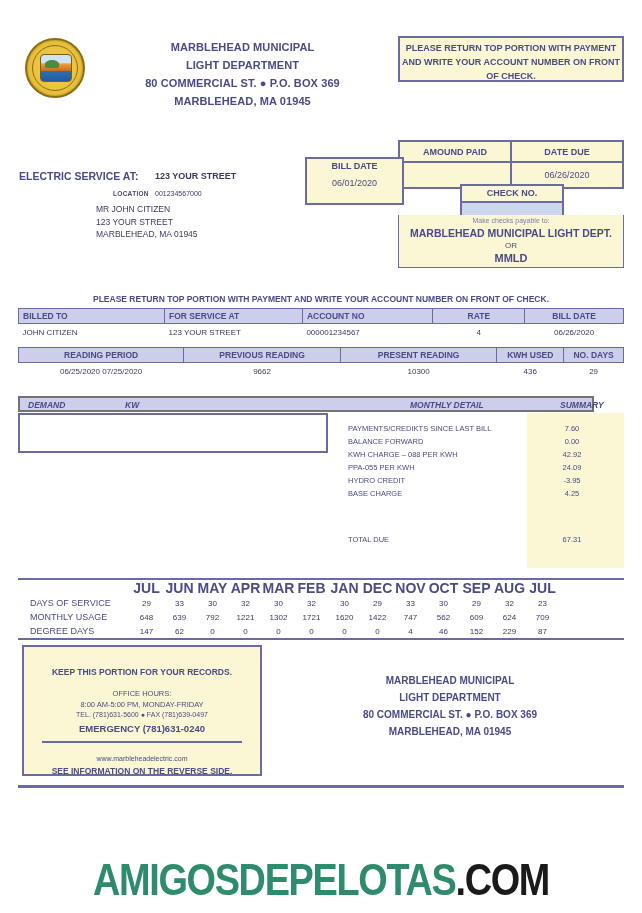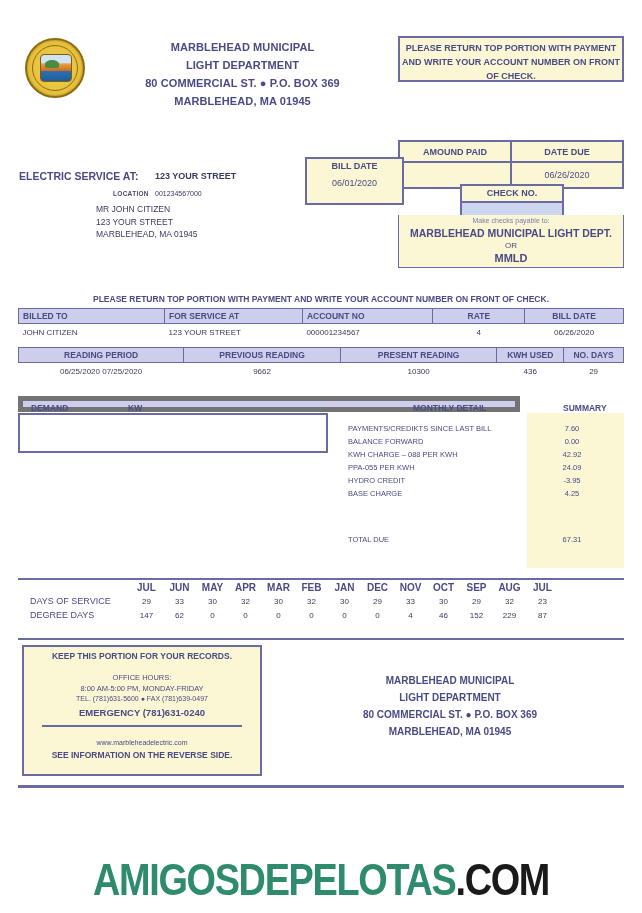--- a/index.html
+++ b/index.html
@@ -198,24 +198,25 @@
   #reading-table { left: 18px; top: 347px; width: 606px; }
   #reading-table th, #reading-table td { text-align: center; }
   #reading-table .k1 { width: 170px; }
   #reading-table .k2 { width: 160px; }
   #reading-table .k3 { width: 160px; }
   #reading-table .k4 { width: 62px; }
   #reading-table .k5 { width: 54px; }
 
   
   #detail-head {
-    left: 18px; top: 396px; width: 502px; height: 16px;
+    left: 18px; top: 396px; width: 576px; height: 16px;
     background: #cdcdec;
-    border: 5px solid #737373;
+    border: 2px solid #737373;
     box-sizing: border-box;
+    font-style: italic;
   }
   #detail-head .t { position: absolute; font-size: 8.5px; font-weight: bold; top: 2px; }
   #detail-head .demand { left: 8px; }
   #detail-head .kw { left: 105px; }
   #detail-head .md { left: 390px; }
   #detail-head .sum { left: 540px; }
 
   #demand-box {
     left: 18px; top: 413px; width: 310px; height: 40px;
     border: 2px solid #6b6ba3;
@@ -241,21 +242,21 @@
     left: 18px; top: 578px; width: 606px; height: 2px; background: #6b6ba3;
   }
   #history-rule-bottom {
     left: 18px; top: 638px; width: 606px; height: 2px; background: #6b6ba3;
   }
   #history-table {
     left: 18px; top: 580px;
     border-collapse: collapse;
   }
   #history-table td, #history-table th {
-    font-size: 10px;
+    font-size: 14px;
     padding: 0;
     height: 14px;
   }
   #history-table th {
     font-weight: bold;
     color: #4a4a85;
     width: 33px;
     text-align: center;
   }
   #history-table td.lbl {
@@ -271,21 +272,21 @@
     color: #3a3a5c;
     font-size: 8px;
   }
   #history-table th.spacer { width: 100px; }
 
   
   #keep-box {
     left: 22px; top: 645px; width: 240px; height: 131px;
     box-sizing: border-box;
     text-align: center;
-    padding-top: 4px;
+    padding-top: 20px;
   }
   #keep-box .ttl { font-size: 8.5px; font-weight: bold; }
   #keep-box .oh  { font-size: 7.5px; margin-top: 12px; }
   #keep-box .hrs { font-size: 7.5px; margin-top: 2px; }
   #keep-box .tel { font-size: 7px; margin-top: 2px; }
   #keep-box .emg { font-size: 9.5px; font-weight: bold; margin-top: 5px; }
   #keep-box .divider {
     width: 200px; height: 2px; background: #6b6ba3;
     margin: 7px auto 0 auto;
   }
@@ -479,20 +480,36 @@
       <td class="v">32</td>
       <td class="v">30</td>
       <td class="v">29</td>
       <td class="v">33</td>
       <td class="v">30</td>
       <td class="v">29</td>
       <td class="v">32</td>
       <td class="v">23</td>
     </tr>
     <tr>
+      <td class="lbl">MONTHLY USAGE</td>
+      <td class="v">648</td>
+      <td class="v">639</td>
+      <td class="v">792</td>
+      <td class="v">1221</td>
+      <td class="v">1302</td>
+      <td class="v">1721</td>
+      <td class="v">1620</td>
+      <td class="v">1422</td>
+      <td class="v">747</td>
+      <td class="v">562</td>
+      <td class="v">609</td>
+      <td class="v">624</td>
+      <td class="v">709</td>
+    </tr>
+    <tr>
       <td class="lbl">DEGREE DAYS</td>
       <td class="v">147</td>
       <td class="v">62</td>
       <td class="v">0</td>
       <td class="v">0</td>
       <td class="v">0</td>
       <td class="v">0</td>
       <td class="v">0</td>
       <td class="v">0</td>
       <td class="v">4</td>

